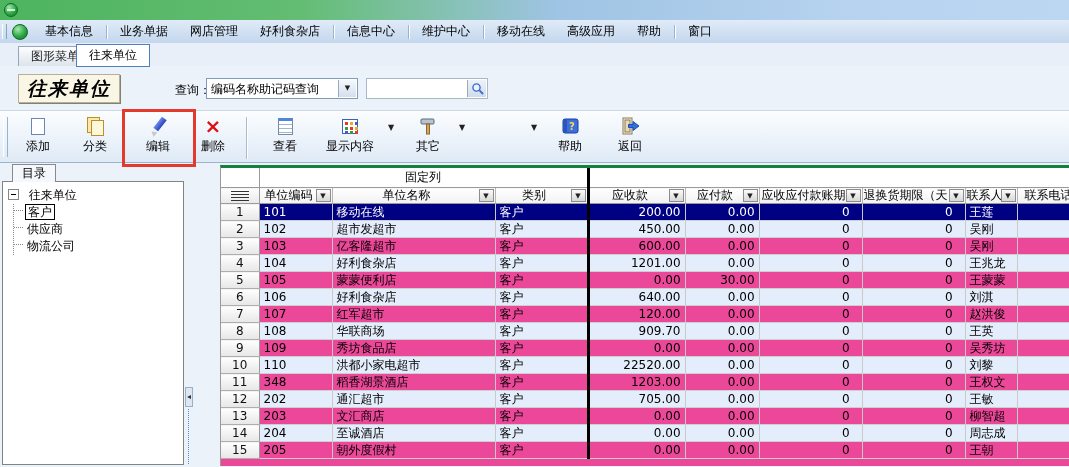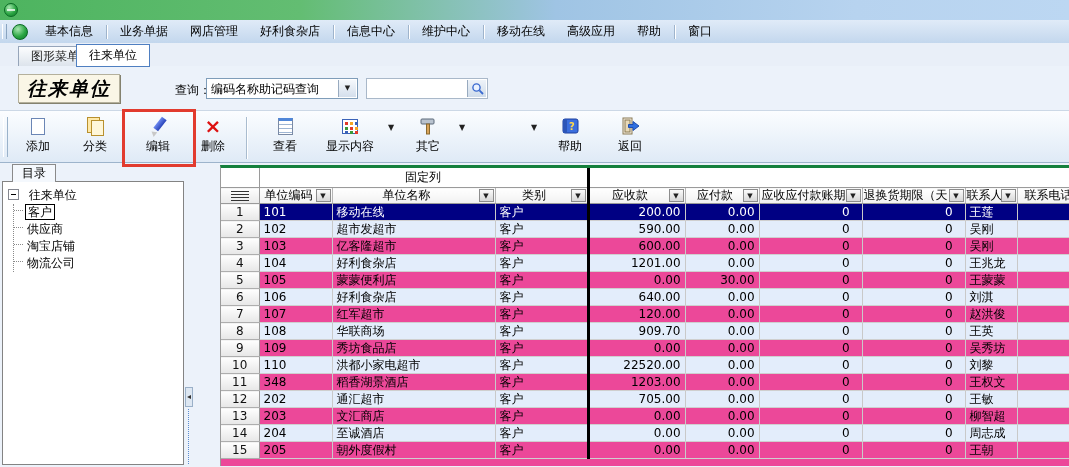--- a/index.html
+++ b/index.html
@@ -280,21 +280,20 @@
       <div class="cat-tab">目录</div>
 
       <div class="tree-panel">
         <div class="t-root">
           <span class="expand-box"></span>
           <span class="t-label">往来单位</span>
         </div>
         <div class="t-kids">
           <div class="t-item"><span class="t-label sel">客户</span></div>
           <div class="t-item"><span class="t-label">供应商</span></div>
-          <div class="t-item"><span class="t-label">淘宝店铺</span></div>
           <div class="t-item"><span class="t-label">物流公司</span></div>
         </div>
       </div>
 
       <div class="split-arrow">◂</div>
       <div class="split-line"></div>
 
       <div class="grid">
         <table>
           <colgroup>
@@ -341,21 +340,21 @@
                 <td class="days">0</td>
                 <td class="contact">王莲</td>
                 <td class="phone"></td>
               </tr>
 
               <tr>
                 <td class="num">2</td>
                 <td class="code">102</td>
                 <td class="name">超市发超市</td>
                 <td class="type">客户</td>
-                <td class="recv">590.00</td>
+                <td class="recv">450.00</td>
                 <td class="pay">0.00</td>
                 <td class="term">0</td>
                 <td class="days">0</td>
                 <td class="contact">吴刚</td>
                 <td class="phone"></td>
               </tr>
 
               <tr>
                 <td class="num">3</td>
                 <td class="code">103</td>

